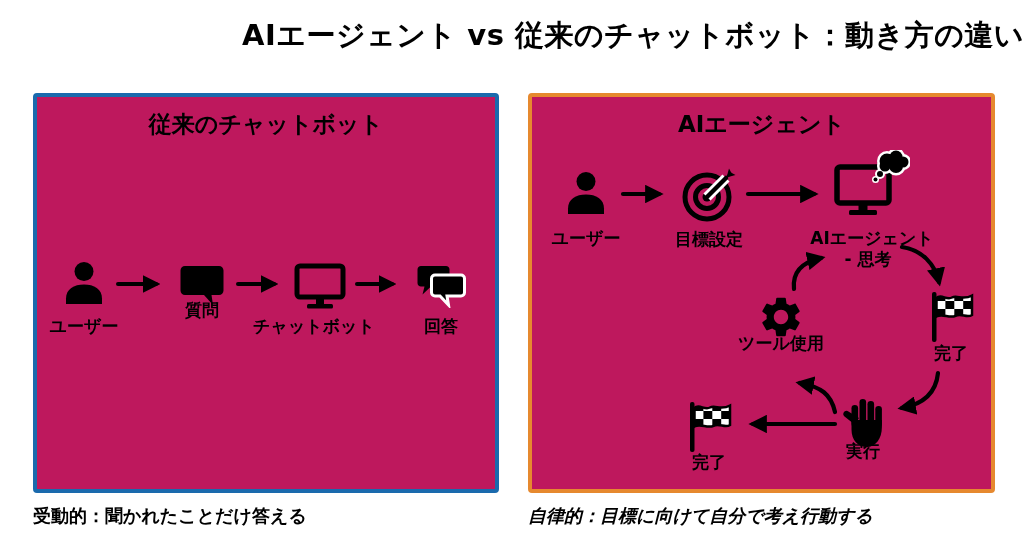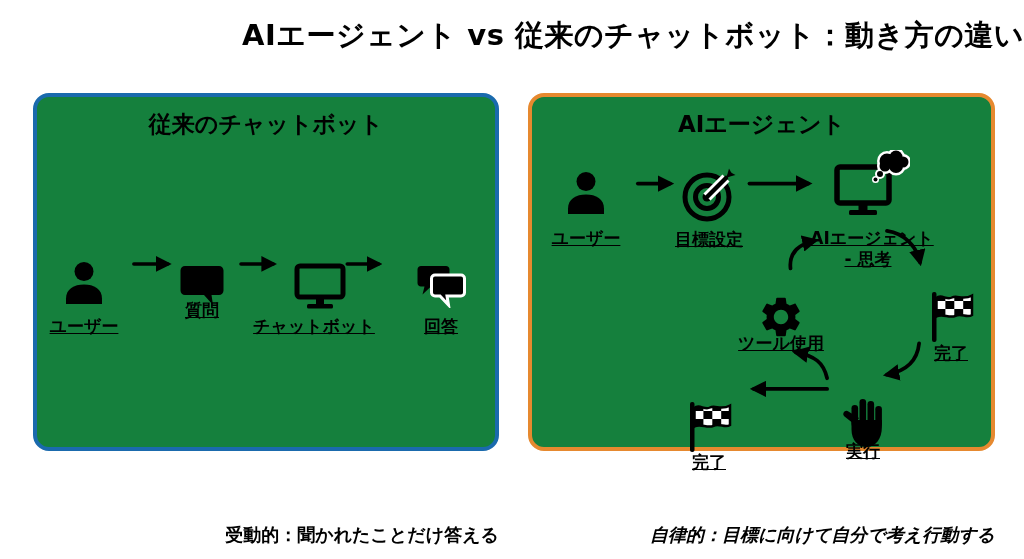--- a/index.html
+++ b/index.html
@@ -10,42 +10,42 @@
     color:#000;
   }
   .canvas { position:relative; width:1024px; height:559px; background:#fff; overflow:hidden; }
 
   .title {
     position:absolute; top:16px; left:0; width:100%;
     text-align:right; font-size:29px; font-weight:700; letter-spacing:.5px;
   }
 
   .panel {
-    position:absolute; top:93px; height:358px;
-    background:#15803d; border-radius:16px;
+    position:absolute; top:93px; height:400px;
+    background:#be185d; border-radius:4px;
   }
   .panel.left  { left:33px;  width:466px; border:4px solid var(--blue-border,#1a6aad); }
   .panel.right { left:528px; width:467px; border:4px solid var(--orange-border,#e6892f); }
 
   .panel-title {
     position:absolute; top:12px; left:0; width:100%;
     text-align:center; font-size:23px; font-weight:700;
   }
 
   .overlay { position:absolute; left:0; top:0; width:100%; height:100%; pointer-events:none; }
 
   .node { position:absolute; transform:translateX(-50%); line-height:0; }
   .nlabel {
     position:absolute; transform:translateX(-50%);
-    font-size:17px; font-weight:700; white-space:nowrap; line-height:1.2;text-decoration:underline;
+    font-size:17px; font-weight:700; white-space:nowrap; line-height:1.2;
   }
 
   .caption {
-    position:absolute; top:504px; text-align:right;
-    font-size:18px; font-weight:700; white-space:nowrap;margin-top:19px;
+    position:absolute; top:504px; text-align:left;
+    font-size:18px; font-weight:700; white-space:nowrap;
   }
   .caption.cap-left  { left:33px;  width:466px; }
   .caption.cap-right { left:528px; width:467px;font-style:italic; }
 
   svg { display:block; }
 </style>
 </head>
 <body>
 
 <div class="canvas">

